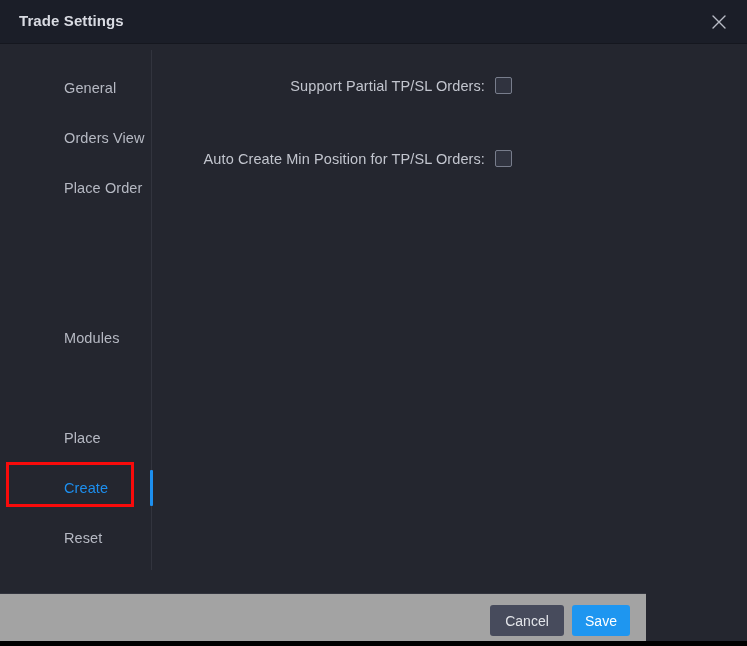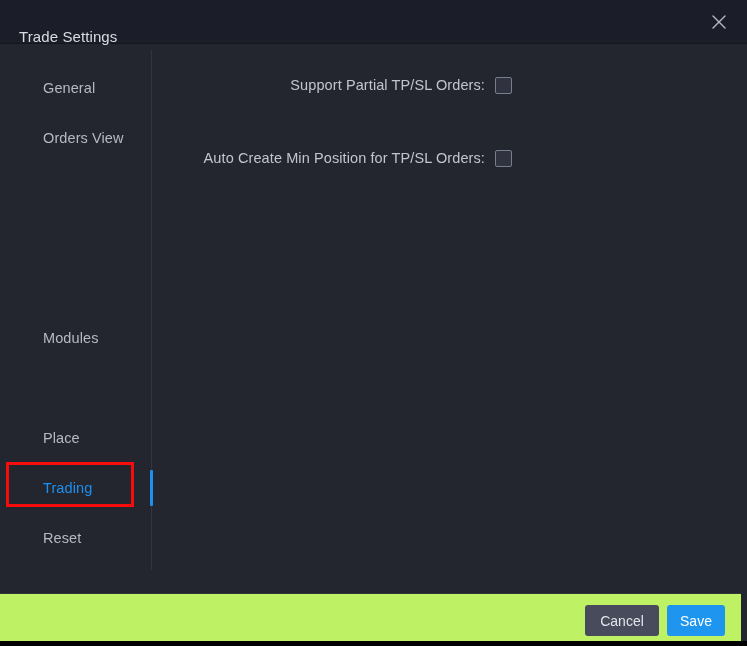--- a/index.html
+++ b/index.html
@@ -32,23 +32,23 @@
     top: 0;
     width: 747px;
     height: 44px;
     background: #1b1e28;
     border-bottom: 1px solid #15171f;
     box-sizing: border-box;
   }
   #dialog-title {
     position: absolute;
     left: 19px;
-    top: 28px;
+    top: 12px;
     font-size: 15px;
-    font-weight: 400;
+    font-weight: 700;
     color: #d9dbe2;
     letter-spacing: 0.1px;
     white-space: nowrap;
   }
   #close-button {
     position: absolute;
     right: 14px;
     top: 8px;
     width: 28px;
     height: 28px;
@@ -71,21 +71,21 @@
     position: absolute;
     left: 0;
     width: 151px;
     height: 32px;
     display: flex;
     align-items: center;
     cursor: pointer;
     box-sizing: border-box;
   }
   .nav-label {
-    padding-left: 43px;
+    padding-left: 64px;
     font-size: 14.5px;
     color: #b6b9c3;
     white-space: nowrap;
     letter-spacing: 0.1px;
   }
   .nav-item.active .nav-label {
     color: #1d8fef;
   }
 
   
@@ -125,21 +125,21 @@
     left: 152px;
     top: 44px;
     width: 595px;
     height: 549px;
   }
   .setting-row {
     position: absolute;
     left: 0;
     width: 360px;
     display: flex;
-    align-items: flex-start;
+    align-items: center;
     justify-content: flex-end;
   }
   .setting-label {
     font-size: 14.5px;
     color: #c2c5ce;
     white-space: nowrap;
     letter-spacing: 0.1px;
   }
   .checkbox {
     width: 17px;
@@ -151,25 +151,25 @@
     box-sizing: border-box;
     cursor: pointer;
     flex: 0 0 auto;
   }
 
   
   #footer {
     position: absolute;
     left: 0;
     top: 593px;
-    width: 741px;
+    width: 646px;
     height: 48px;
     border-top: 1px solid #32343e;
     box-sizing: border-box;
-    background: #bef264;
+    background: #a3a3a3;
   }
   .footer-btn {
     position: absolute;
     top: 11px;
     height: 31px;
     border: none;
     border-radius: 3px;
     font-family: "Liberation Sans", sans-serif;
     font-size: 14px;
     cursor: pointer;
@@ -213,28 +213,31 @@
     </div>
   </div>
 
   <div id="sidebar">
     <div class="nav-item" style="top:28px">
       <span class="nav-label">General</span>
     </div>
     <div class="nav-item" style="top:78px">
       <span class="nav-label">Orders View</span>
     </div>
+    <div class="nav-item" style="top:128px">
+      <span class="nav-label">Place Order</span>
+    </div>
     <div class="nav-item" style="top:278px">
       <span class="nav-label">Modules</span>
     </div>
     <div class="nav-item" style="top:378px">
       <span class="nav-label">Place</span>
     </div>
     <div class="nav-item active" style="top:428px">
-      <span class="nav-label">Trading</span>
+      <span class="nav-label">Create</span>
     </div>
     <div class="nav-item" style="top:478px">
       <span class="nav-label">Reset</span>
     </div>
   </div>
 
   <div id="sidebar-divider"></div>
   <div id="active-indicator"></div>
   <div id="bitget-highlight"></div>
 

